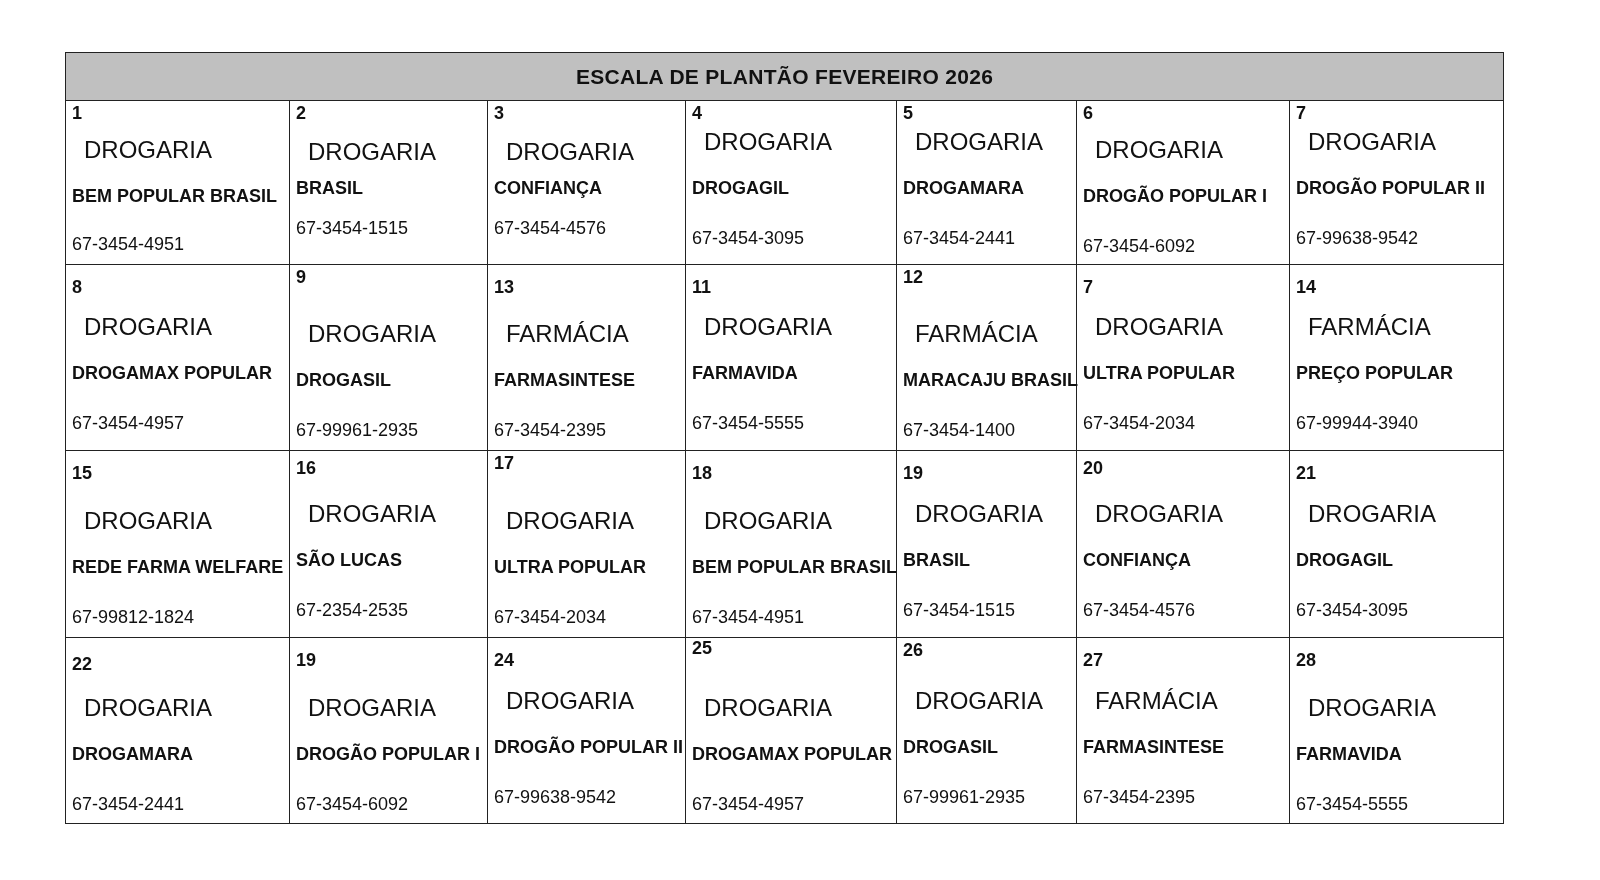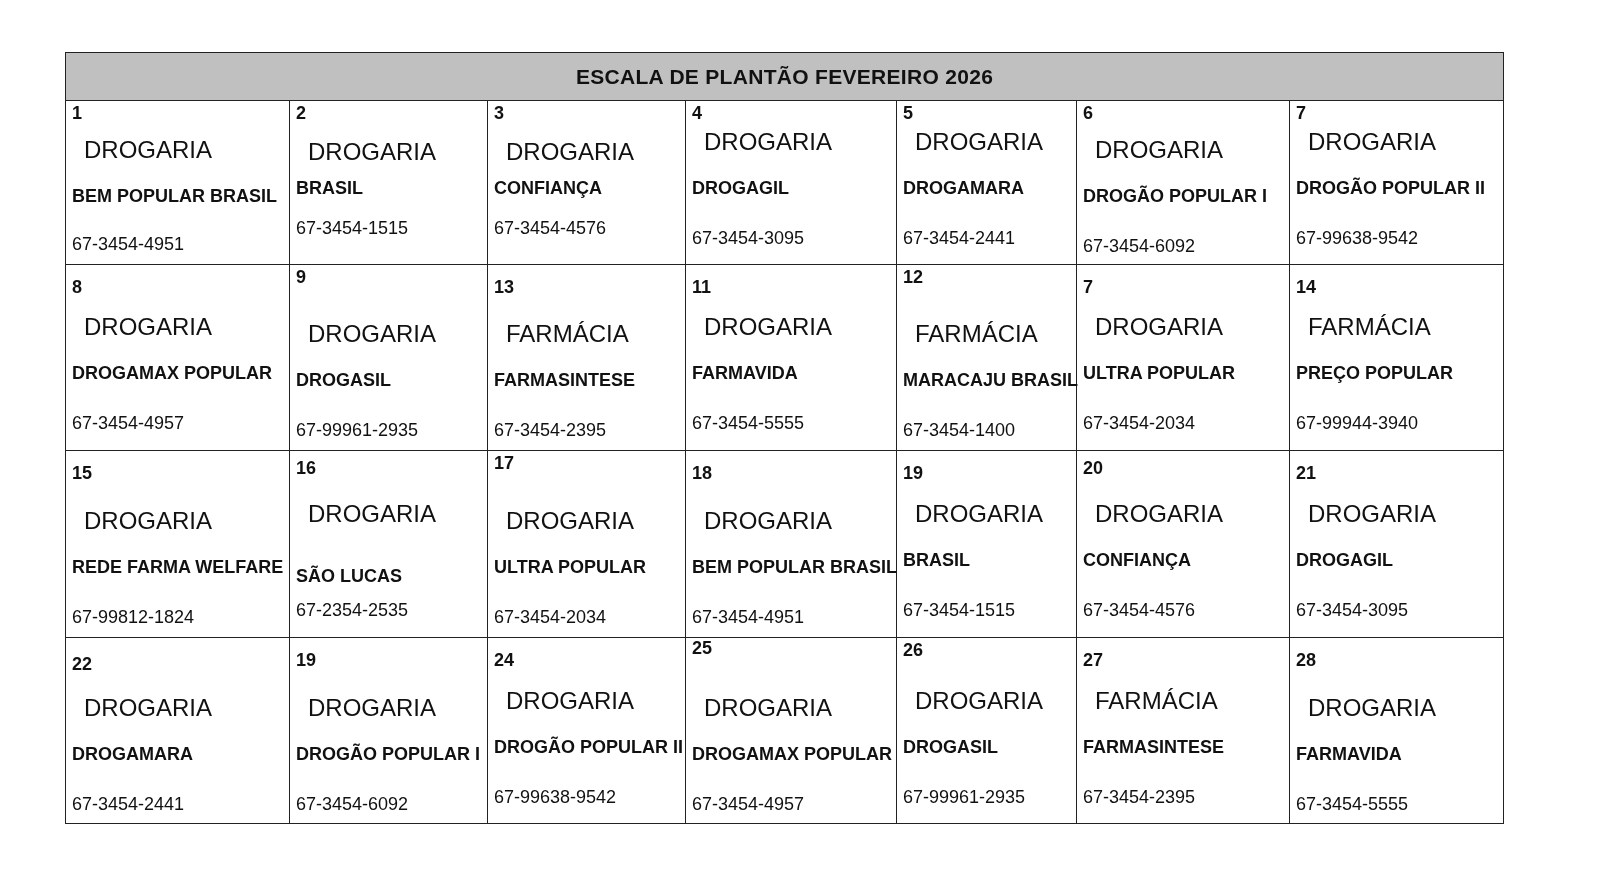--- a/index.html
+++ b/index.html
@@ -157,21 +157,21 @@
               <span class="num" style="top:12px">15</span>
               <span class="type" style="top:56px">DROGARIA</span>
               <span class="name" style="top:106px">REDE FARMA WELFARE</span>
               <span class="phone" style="top:156px">67-99812-1824</span>
             </div>
           </td>
           <td class="day">
             <div class="inner">
               <span class="num" style="top:7px">16</span>
               <span class="type" style="top:49px">DROGARIA</span>
-              <span class="name" style="top:115px">SÃO LUCAS</span>
+              <span class="name" style="top:99px">SÃO LUCAS</span>
               <span class="phone" style="top:149px">67-2354-2535</span>
             </div>
           </td>
           <td class="day">
             <div class="inner">
               <span class="num" style="top:2px">17</span>
               <span class="type" style="top:56px">DROGARIA</span>
               <span class="name" style="top:106px">ULTRA POPULAR</span>
               <span class="phone" style="top:156px">67-3454-2034</span>
             </div>

